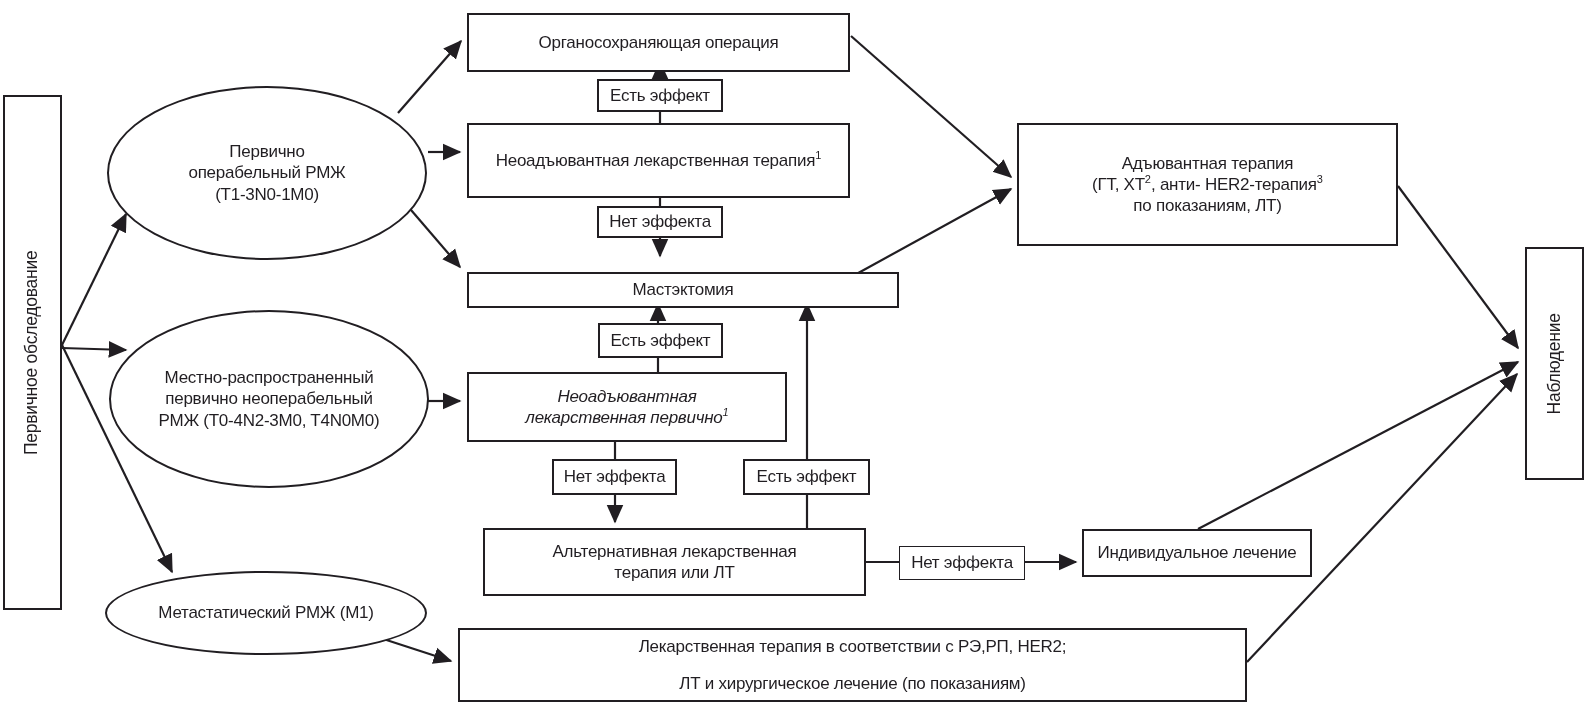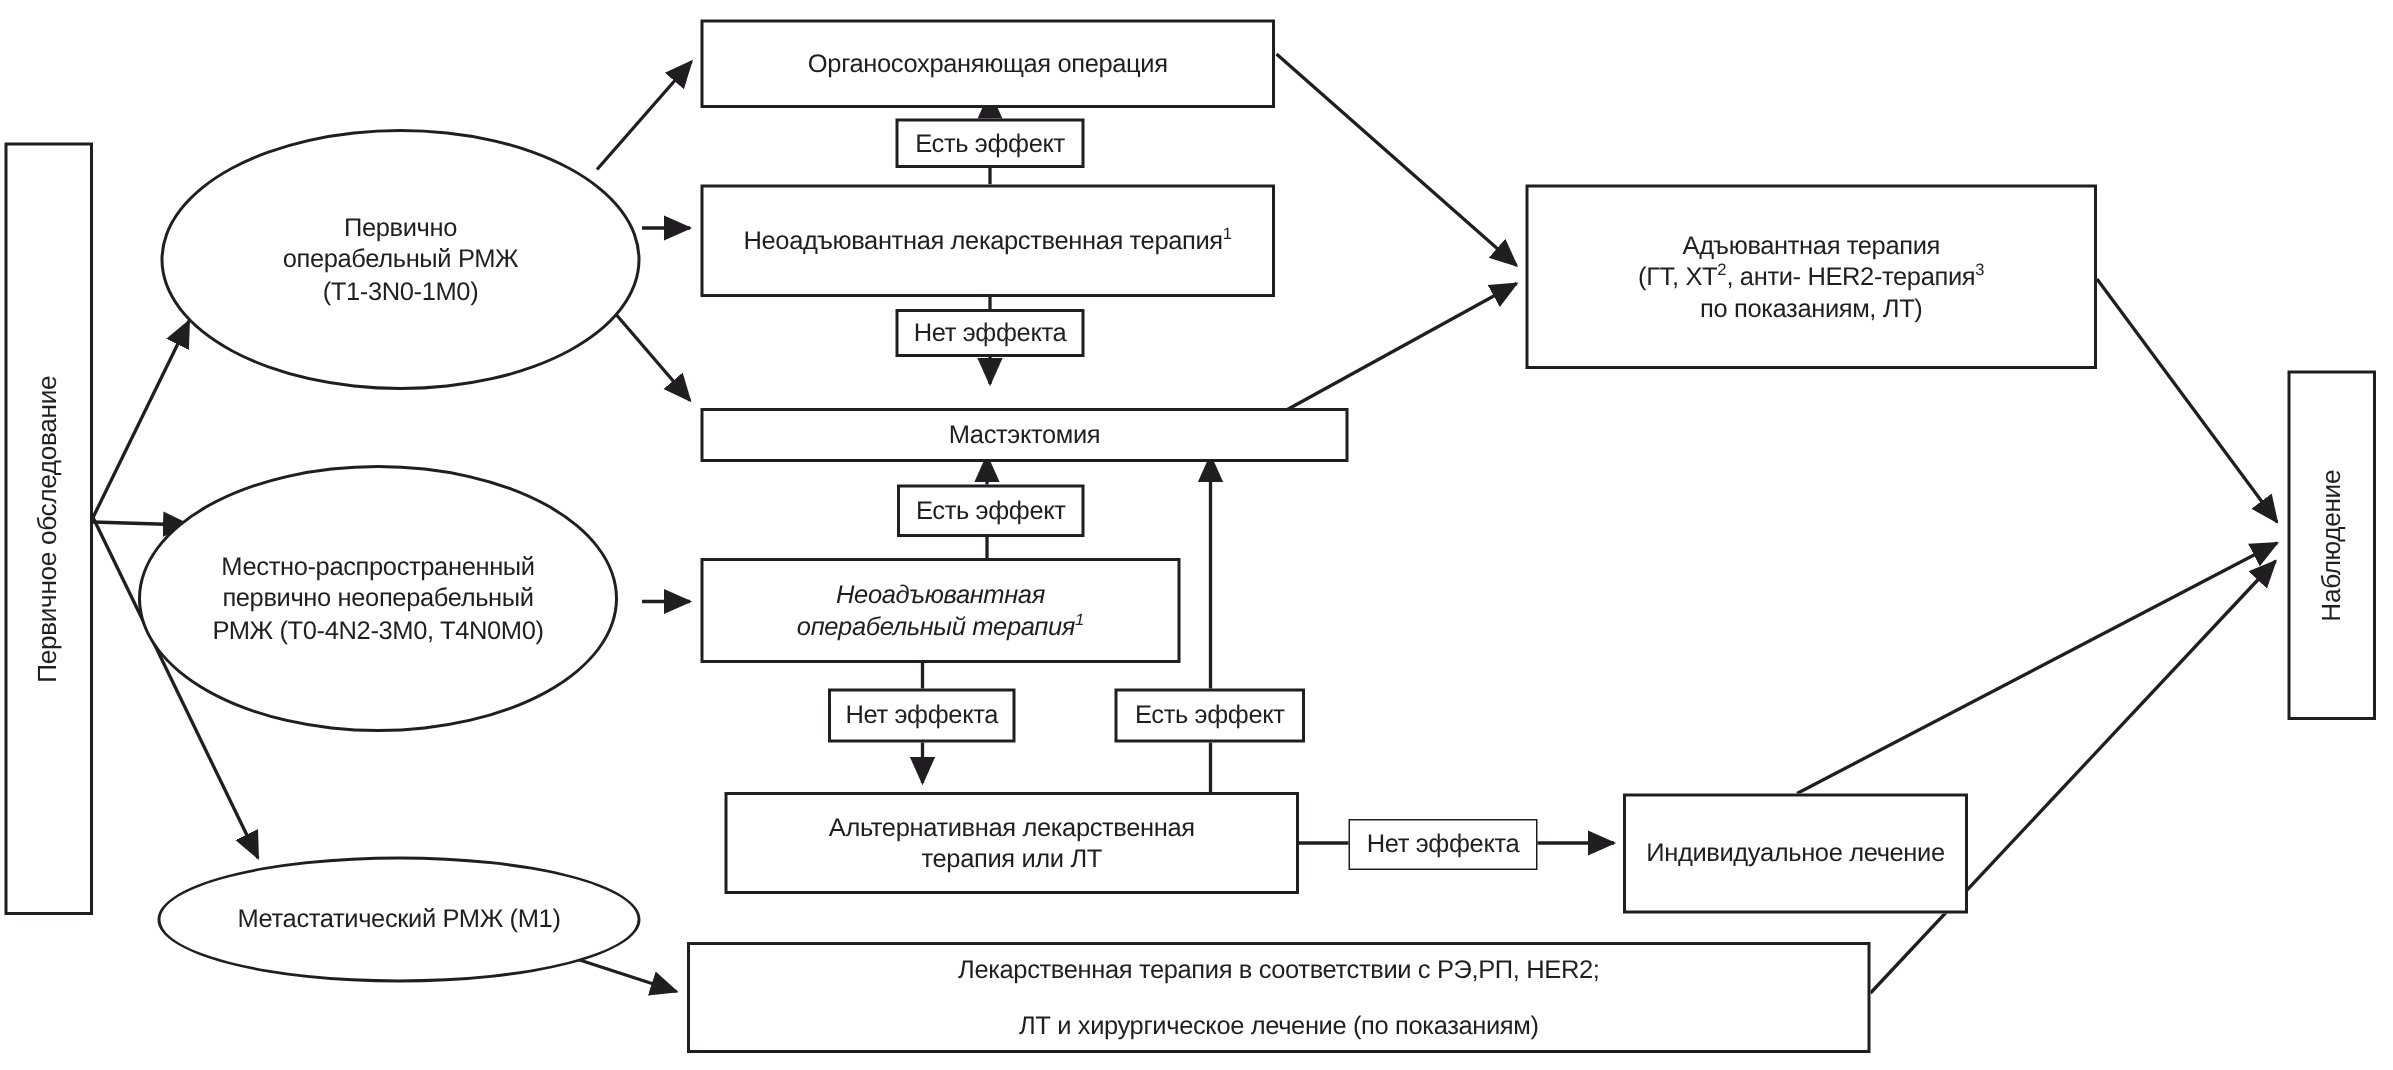--- a/index.html
+++ b/index.html
@@ -95,21 +95,21 @@
   <div class="node vbox" style="left:3px;top:95px;width:59px;height:515px;">
     <div class="vtext">Первичное обследование</div>
   </div>
 
   <div class="node ellipse" style="left:107px;top:86px;width:320px;height:174px;">
     <span class="row">Первично</span>
     <span class="row">операбельный РМЖ</span>
     <span class="row">(T1-3N0-1M0)</span>
   </div>
 
-  <div class="node ellipse" style="left:92px;top:310px;width:320px;height:178px;">
+  <div class="node ellipse" style="left:109px;top:310px;width:320px;height:178px;">
     <span class="row">Местно-распространенный</span>
     <span class="row">первично неоперабельный</span>
     <span class="row">РМЖ (T0-4N2-3M0, T4N0M0)</span>
   </div>
 
   <div class="node ellipse" style="left:105px;top:571px;width:322px;height:84px;">
     <span class="row">Метастатический РМЖ (M1)</span>
   </div>
 
   <div class="node" style="left:467px;top:13px;width:383px;height:59px;">
@@ -131,41 +131,41 @@
   <div class="node" style="left:467px;top:272px;width:432px;height:36px;">
     <span>Мастэктомия</span>
   </div>
 
   <div class="node tag" style="left:598px;top:323px;width:125px;height:35px;">
     <span>Есть эффект</span>
   </div>
 
   <div class="node" style="left:467px;top:372px;width:320px;height:70px;font-style:italic;">
     <span class="row">Неоадъювантная</span>
-    <span class="row"><span>операбельный терапия</span><sup>1</sup></span>
+    <span class="row"><span>лекарственная первично</span><sup>1</sup></span>
   </div>
 
   <div class="node tag" style="left:552px;top:459px;width:125px;height:36px;">
     <span>Нет эффекта</span>
   </div>
 
   <div class="node tag" style="left:743px;top:459px;width:127px;height:36px;">
     <span>Есть эффект</span>
   </div>
 
   <div class="node" style="left:483px;top:528px;width:383px;height:68px;">
     <span class="row">Альтернативная лекарственная</span>
     <span class="row">терапия или ЛТ</span>
   </div>
 
   <div class="node tag" style="left:899px;top:546px;width:126px;height:34px;border-width:1.6px;">
     <span>Нет эффекта</span>
   </div>
 
-  <div class="node" style="left:1082px;top:529px;width:230px;height:80px;">
+  <div class="node" style="left:1082px;top:529px;width:230px;height:48px;">
     <span>Индивидуальное лечение</span>
   </div>
 
   <div class="node" style="left:1017px;top:123px;width:381px;height:123px;">
     <span class="row">Адъювантная терапия</span>
     <span class="row"><span>(ГТ, ХТ</span><sup>2</sup><span>, анти- HER2-терапия</span><sup>3</sup></span>
     <span class="row">по показаниям, ЛТ)</span>
   </div>
 
   <div class="node" style="left:458px;top:628px;width:789px;height:74px;gap:16px;">

